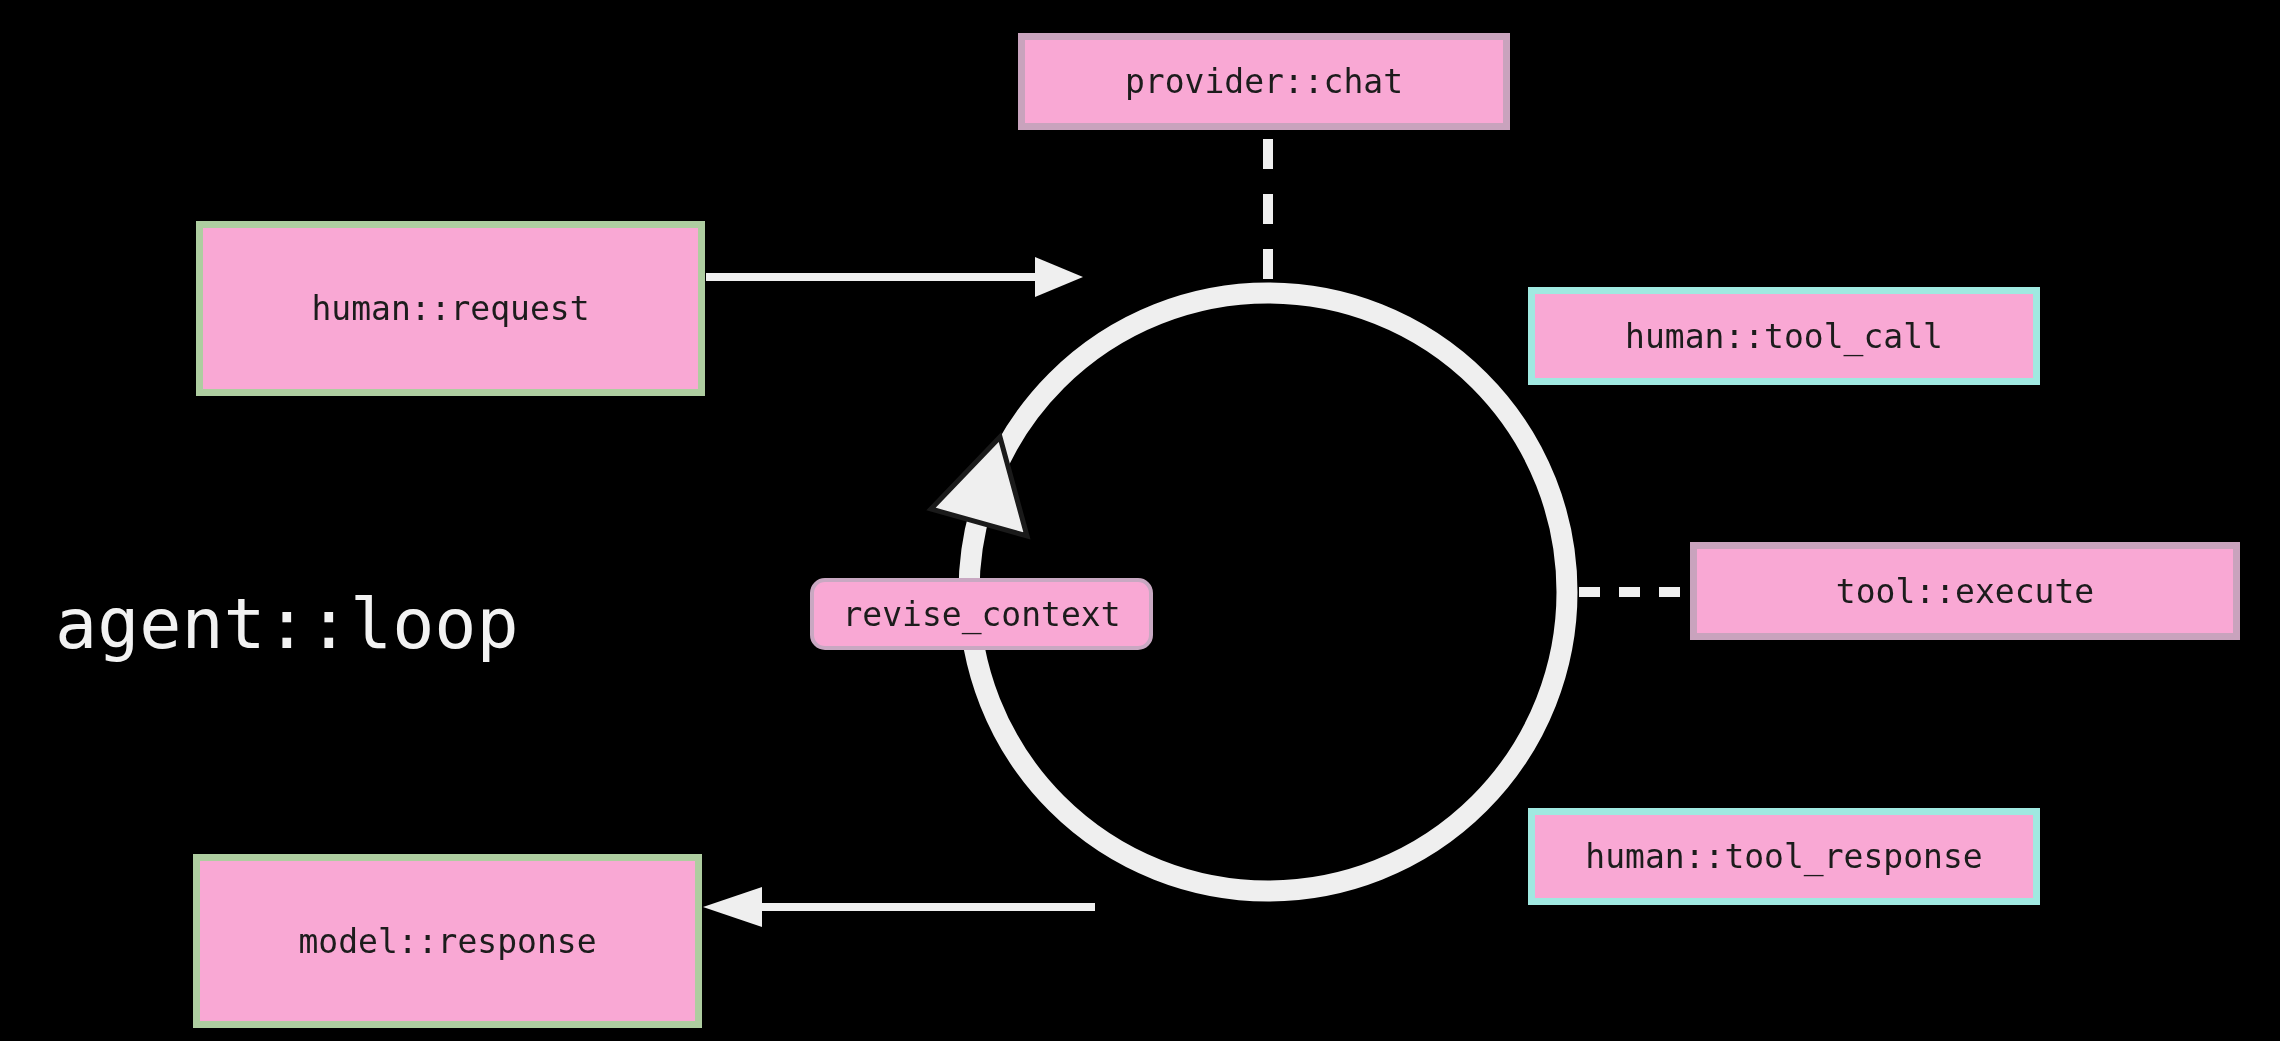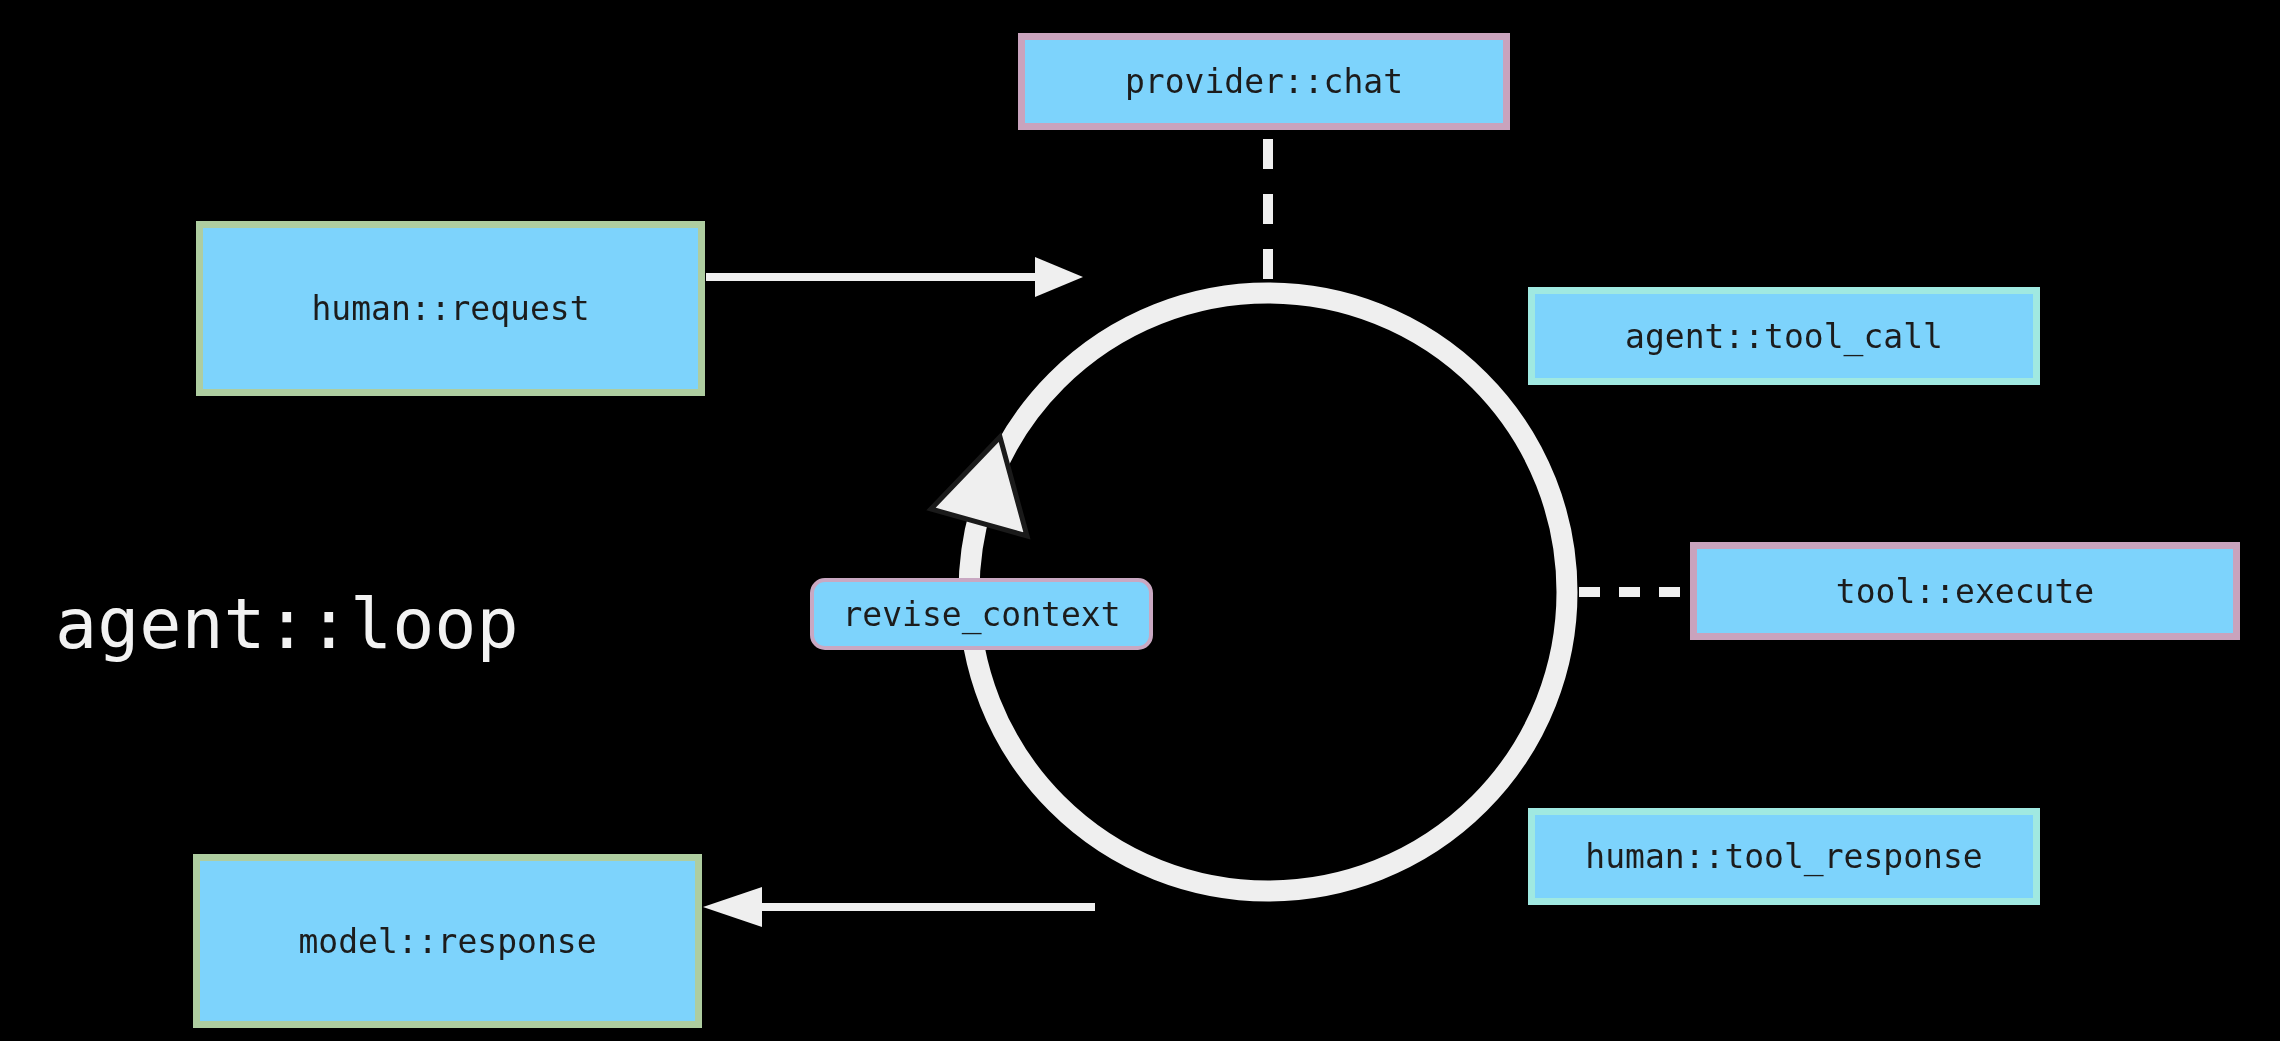--- a/index.html
+++ b/index.html
@@ -7,21 +7,21 @@
     position:relative;
     width:2280px;height:1041px;
     background:#000;
     font-family:"DejaVu Sans Mono","Liberation Mono",monospace;
     overflow:hidden;
   }
   #wires{position:absolute;left:0;top:0;z-index:1;}
   .node{
     position:absolute;
     box-sizing:border-box;
-    background:#7dd3fc;
+    background:#f9a8d4;
     display:flex;align-items:center;justify-content:center;
     font-size:33px;
     color:#1c1c1c;
     letter-spacing:0px;
     white-space:nowrap;
     z-index:2;
   }
   .accent-pink{border:7px solid #c9a3bd;}
   .accent-green{border:7px solid #aecda0;margin-top:32px;}
   .accent-cyan{border:7px solid #a0e9e1;}
@@ -67,21 +67,21 @@
 
   <div class="node accent-pink" id="provider-chat">
     <span>provider::chat</span>
   </div>
 
   <div class="node accent-green" id="human-request">
     <span>human::request</span>
   </div>
 
   <div class="node accent-cyan" id="model-tool-call">
-    <span>agent::tool_call</span>
+    <span>human::tool_call</span>
   </div>
 
   <div class="node accent-pink" id="tool-execute">
     <span>tool::execute</span>
   </div>
 
   <div class="node accent-cyan" id="human-tool-response">
     <span>human::tool_response</span>
   </div>
 

